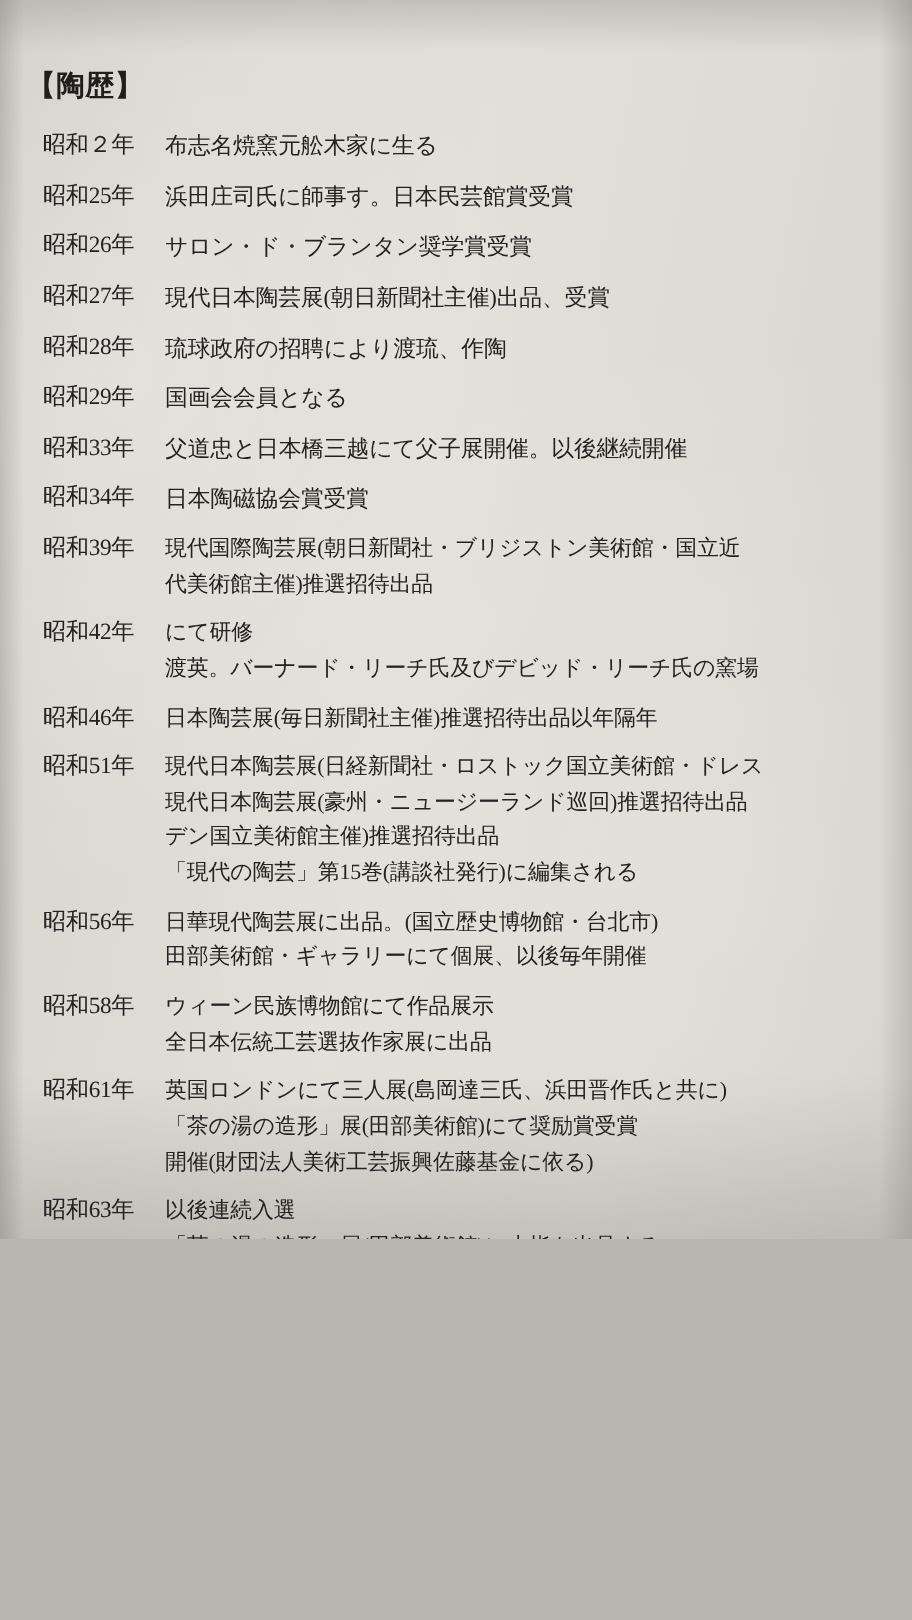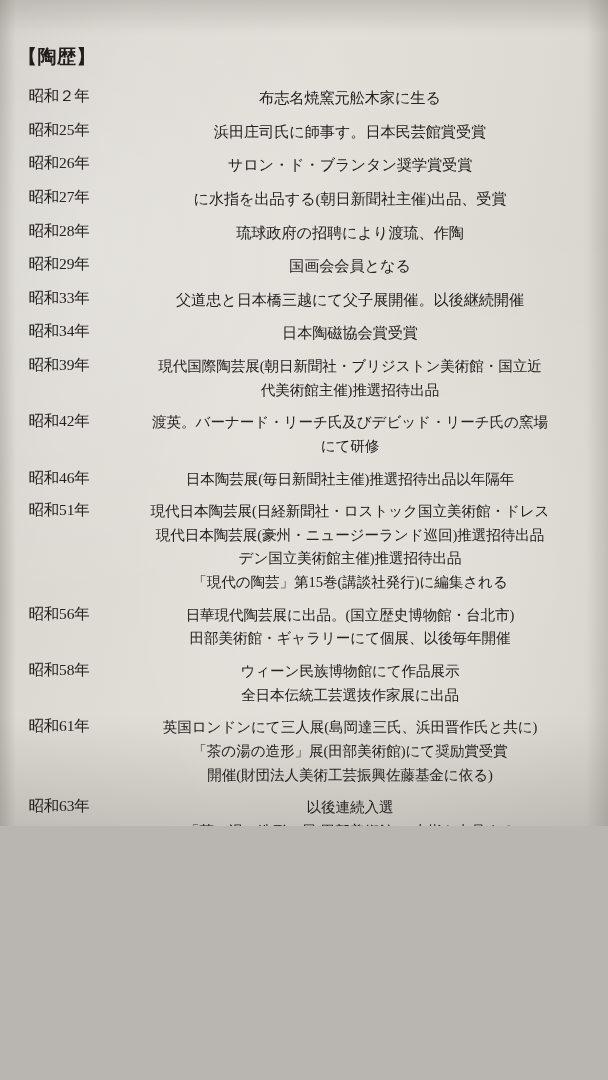--- a/index.html
+++ b/index.html
@@ -87,21 +87,20 @@
   .lines {
     flex: 1 1 auto;
     padding-left: 8px;
   }
   .line {
     font-size: 15.2px;
     line-height: 1.62;
     letter-spacing: -0.1px;
     color: #232220;
     white-space: nowrap;
-    text-align: center;
   }
   .line.small {
     font-size: 14.6px;
   }
   .noise {
     position: absolute;
     inset: 0;
     background-image:
       radial-gradient(circle at 12% 30%, rgba(255,255,255,0.22), rgba(255,255,255,0) 45%),
       radial-gradient(circle at 78% 70%, rgba(255,255,255,0.14), rgba(255,255,255,0) 50%);
@@ -136,21 +135,21 @@
       <div class="entry">
         <div class="era">昭和26年</div>
         <div class="lines">
           <div class="line">サロン・ド・ブランタン奨学賞受賞</div>
         </div>
       </div>
 
       <div class="entry">
         <div class="era">昭和27年</div>
         <div class="lines">
-          <div class="line">に水指を出品する(朝日新聞社主催)出品、受賞</div>
+          <div class="line">現代日本陶芸展(朝日新聞社主催)出品、受賞</div>
         </div>
       </div>
 
       <div class="entry">
         <div class="era">昭和28年</div>
         <div class="lines">
           <div class="line">琉球政府の招聘により渡琉、作陶</div>
         </div>
       </div>
 
@@ -179,22 +178,22 @@
         <div class="era">昭和39年</div>
         <div class="lines">
           <div class="line small">現代国際陶芸展(朝日新聞社・ブリジストン美術館・国立近</div>
           <div class="line small">代美術館主催)推選招待出品</div>
         </div>
       </div>
 
       <div class="entry">
         <div class="era">昭和42年</div>
         <div class="lines">
+          <div class="line small">にて研修</div>
           <div class="line small">渡英。バーナード・リーチ氏及びデビッド・リーチ氏の窯場</div>
-          <div class="line small">にて研修</div>
         </div>
       </div>
 
       <div class="entry">
         <div class="era">昭和46年</div>
         <div class="lines">
           <div class="line small">日本陶芸展(毎日新聞社主催)推選招待出品以年隔年</div>
         </div>
       </div>
 

